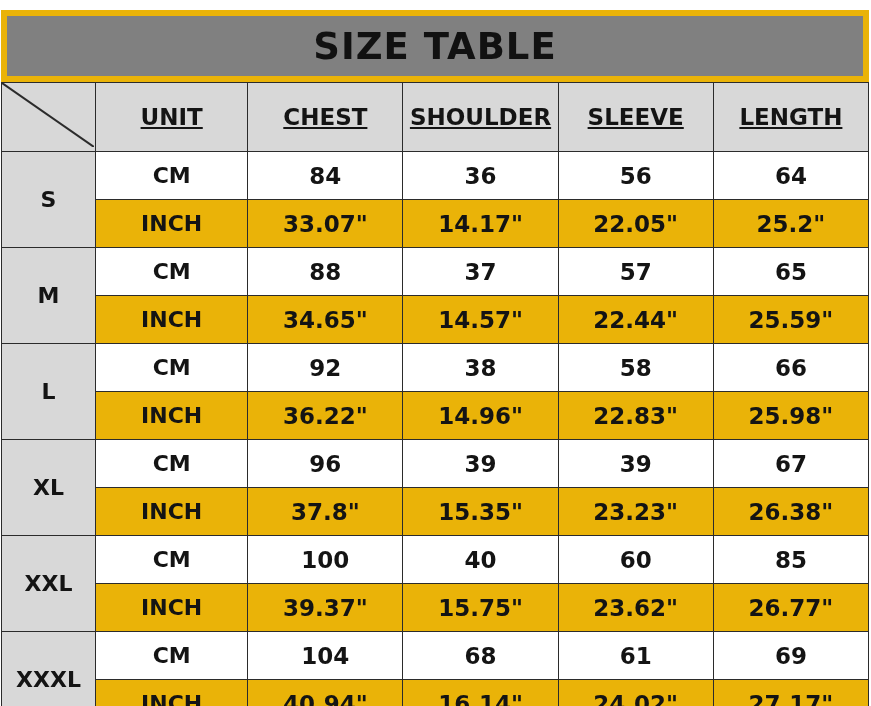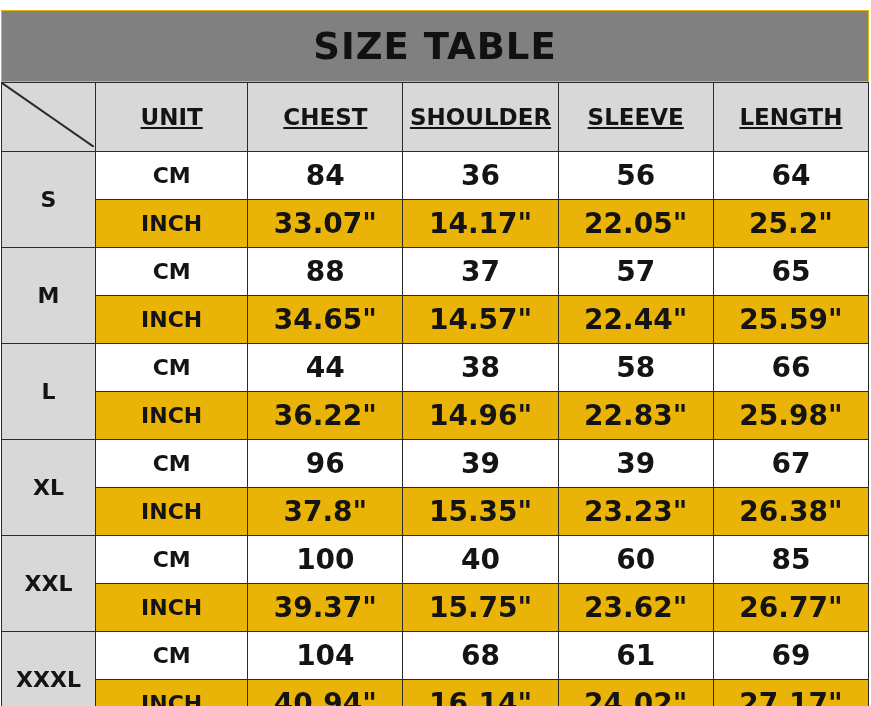--- a/index.html
+++ b/index.html
@@ -25,21 +25,21 @@
     left: 1px;
     top: 10px;
     width: 868px;
   }
   .title-bar {
     height: 72px;
     background: #808080;
     display: flex;
     align-items: center;
     justify-content: center;
-    border: 1px solid #eab308;
+    border: 6px solid #eab308;
     box-sizing: border-box;
   }
   .title-bar .title-text {
     font-size: 37px;
     font-weight: bold;
     color: #111111;
     letter-spacing: 1px;
     font-family: "DejaVu Sans", sans-serif;
   }
   table.size-table {
@@ -85,21 +85,21 @@
   .size-cell {
     background: #d8d8d8;
     font-size: 22px;
     font-weight: bold;
   }
   .unit-cell {
     font-size: 22px;
     font-weight: bold;
   }
   .val-cell {
-    font-size: 28px;
+    font-size: 23px;
     font-weight: bold;
   }
   tr.row-cm td.unit-cell,
   tr.row-cm td.val-cell {
     background: #ffffff;
   }
   tr.row-inch td.unit-cell,
   tr.row-inch td.val-cell {
     background: #eab308;
   }
@@ -174,21 +174,21 @@
           <td class="unit-cell">INCH</td>
           <td class="val-cell">34.65"</td>
           <td class="val-cell">14.57"</td>
           <td class="val-cell">22.44"</td>
           <td class="val-cell">25.59"</td>
         </tr>
 
         <tr class="row-cm">
           <td class="size-cell" rowspan="2">L</td>
           <td class="unit-cell">CM</td>
-          <td class="val-cell">44</td>
+          <td class="val-cell">92</td>
           <td class="val-cell">38</td>
           <td class="val-cell">58</td>
           <td class="val-cell">66</td>
         </tr>
         <tr class="row-inch">
           <td class="unit-cell">INCH</td>
           <td class="val-cell">36.22"</td>
           <td class="val-cell">14.96"</td>
           <td class="val-cell">22.83"</td>
           <td class="val-cell">25.98"</td>

